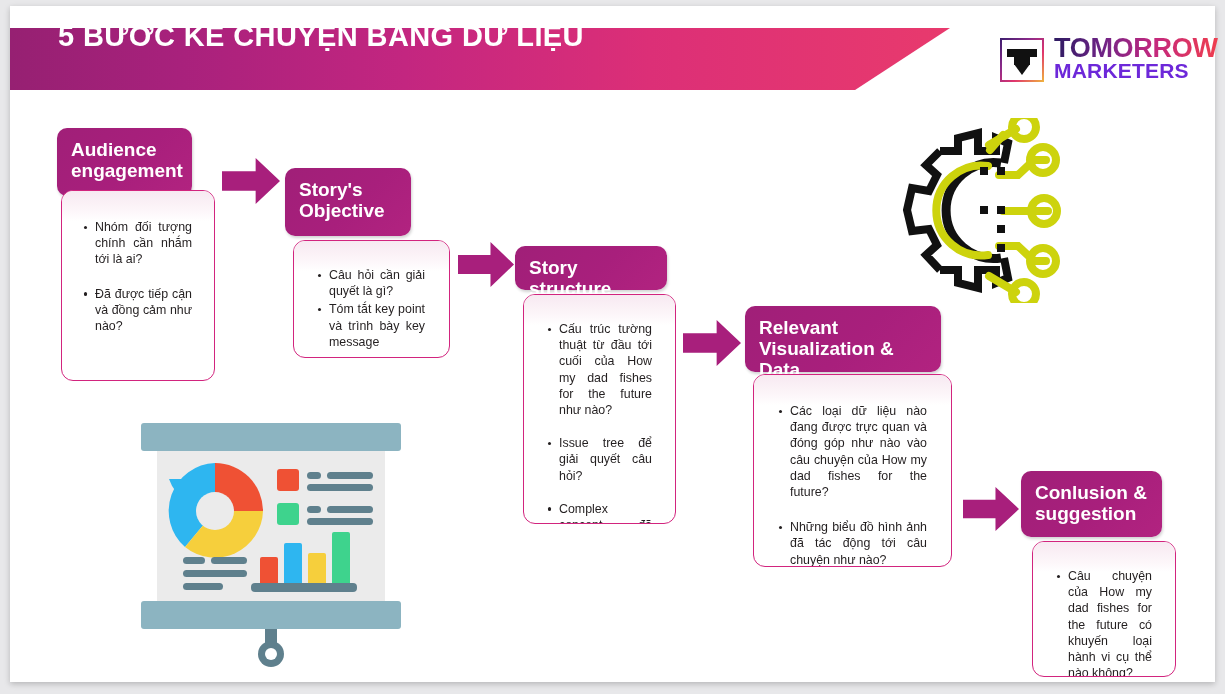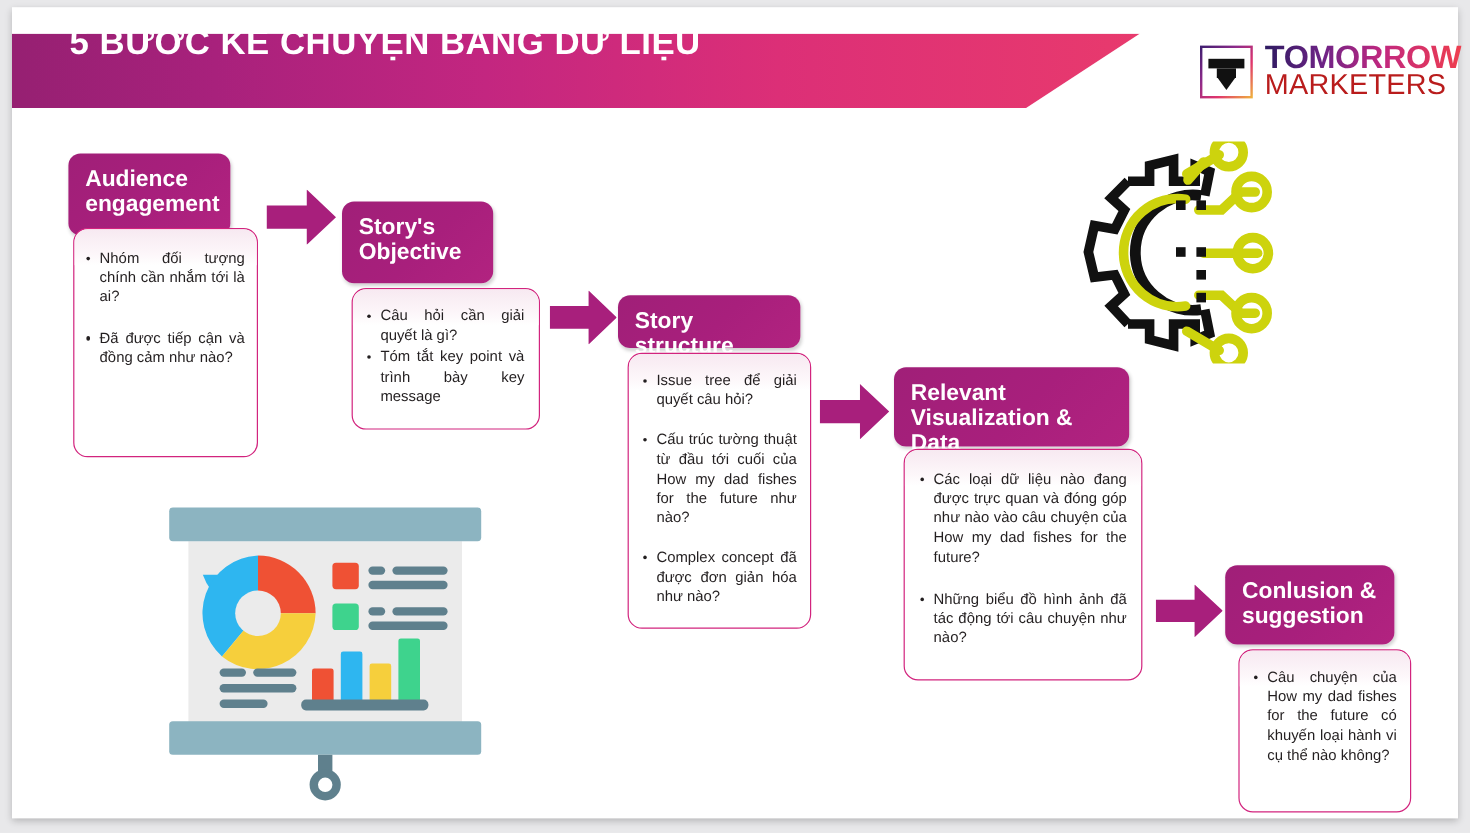--- a/index.html
+++ b/index.html
@@ -51,21 +51,21 @@
   .logo-tri2{
     position:absolute;left:12px;top:24px;width:16px;height:5px;background:#fff;
   }
   .logo-text{position:absolute;left:54px;top:1px;}
   .logo-l1{
     font-size:27px;font-weight:bold;letter-spacing:-.3px;line-height:22px;
     background:linear-gradient(90deg,#2e1b61 0%,#6f2386 30%,#c2287f 60%,#ef3e4e 100%);
     -webkit-background-clip:text;background-clip:text;color:transparent;text-align:right;
   }
   .logo-l2{
-    font-size:24px;letter-spacing:.2px;line-height:23px;color:#b91c1c;font-weight:400;
+    font-size:21px;letter-spacing:.2px;line-height:23px;color:#6d28d9;font-weight:700;
   }
 
   
   .step{position:absolute;}
   .step-head{
     position:absolute;left:0;top:0;
     background:linear-gradient(135deg,#a01f78 0%,#a81f7c 55%,#b22380 100%);
     border-radius:10px;
     box-sizing:border-box;
     padding:11px 14px 10px 14px;
@@ -81,21 +81,21 @@
     box-sizing:border-box;
     z-index:2;
     overflow:hidden;
   }
   .step-body:before{
     content:"";position:absolute;left:0;top:0;right:0;height:30px;
     background:linear-gradient(180deg,#f7e9f1 0%,#fdf7fa 70%,#ffffff 100%);
     pointer-events:none;
   }
   .step-body ul{
-    position:relative;margin:0;padding:0;list-style:none;z-index:1;
+    position:relative;margin:12px;padding:0;list-style:none;z-index:1;
   }
   .step-body li{
     position:relative;
     padding-left:13px;
     color:#231f20;
     text-align:justify;
     font-size:12.4px;line-height:16.2px;
   }
   .step-body li:before{
     content:"";position:absolute;left:2px;top:6.5px;
@@ -223,22 +223,22 @@
       </ul>
     </div>
   </div>
 
   <div class="arrow" id="arrow2"></div>
 
   <div class="step" id="step3">
     <div class="step-head">Story structure</div>
     <div class="step-body">
       <ul>
+        <li>Cấu trúc tường thuật từ đầu tới cuối của How my dad fishes for the future như nào?</li>
         <li>Issue tree để giải quyết câu hỏi?</li>
-        <li>Cấu trúc tường thuật từ đầu tới cuối của How my dad fishes for the future như nào?</li>
         <li>Complex concept đã được đơn giản hóa như nào?</li>
       </ul>
     </div>
   </div>
 
   <div class="arrow" id="arrow3"></div>
 
   <div class="step" id="step4">
     <div class="step-head">Relevant Visualization &amp; Data Interpretation</div>
     <div class="step-body">

